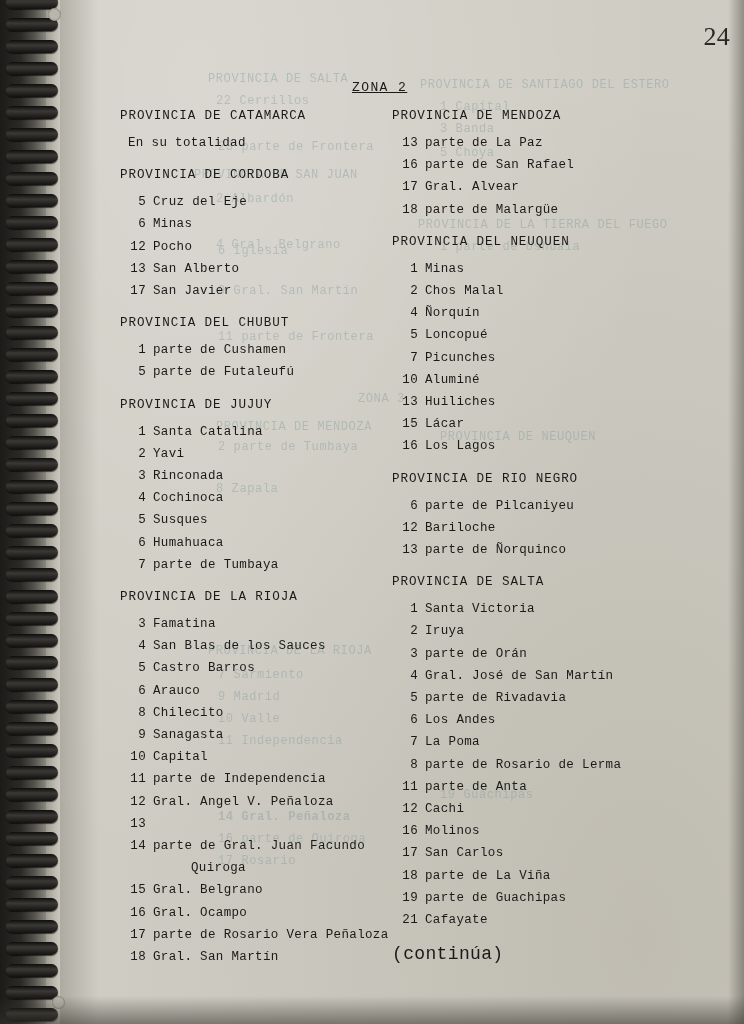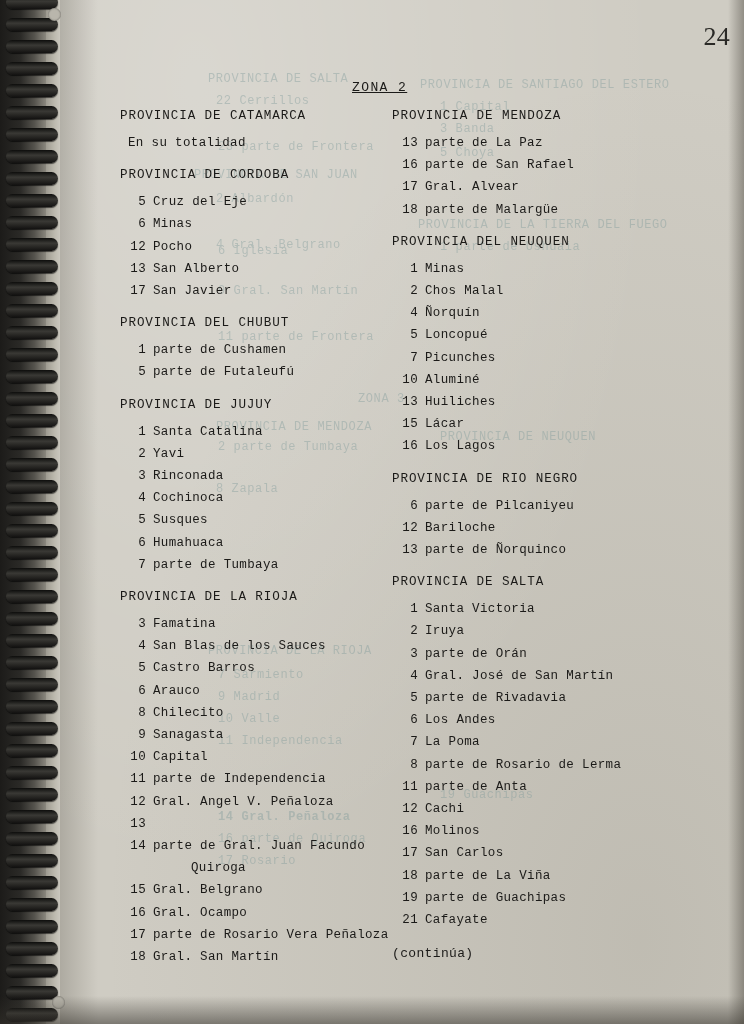--- a/index.html
+++ b/index.html
@@ -139,21 +139,21 @@
   .dept .name { flex: 1 1 auto; }
   .dept .name .cont { display: block; padding-left: 38px; }
   .plain {
     line-height: 22.2px;
     font-size: 12.5px;
     padding-left: 8px;
     letter-spacing: .35px;
   }
   .continua {
     line-height: 20px;
-    font-size: 13px;
+    font-size: 18px;
     letter-spacing: .35px;
   }
 
   
   .ghost {
     position: absolute;
     left: 58px; top: 0;
     width: 686px; height: 1024px;
     color: #7f9a9a;
     opacity: .40;

